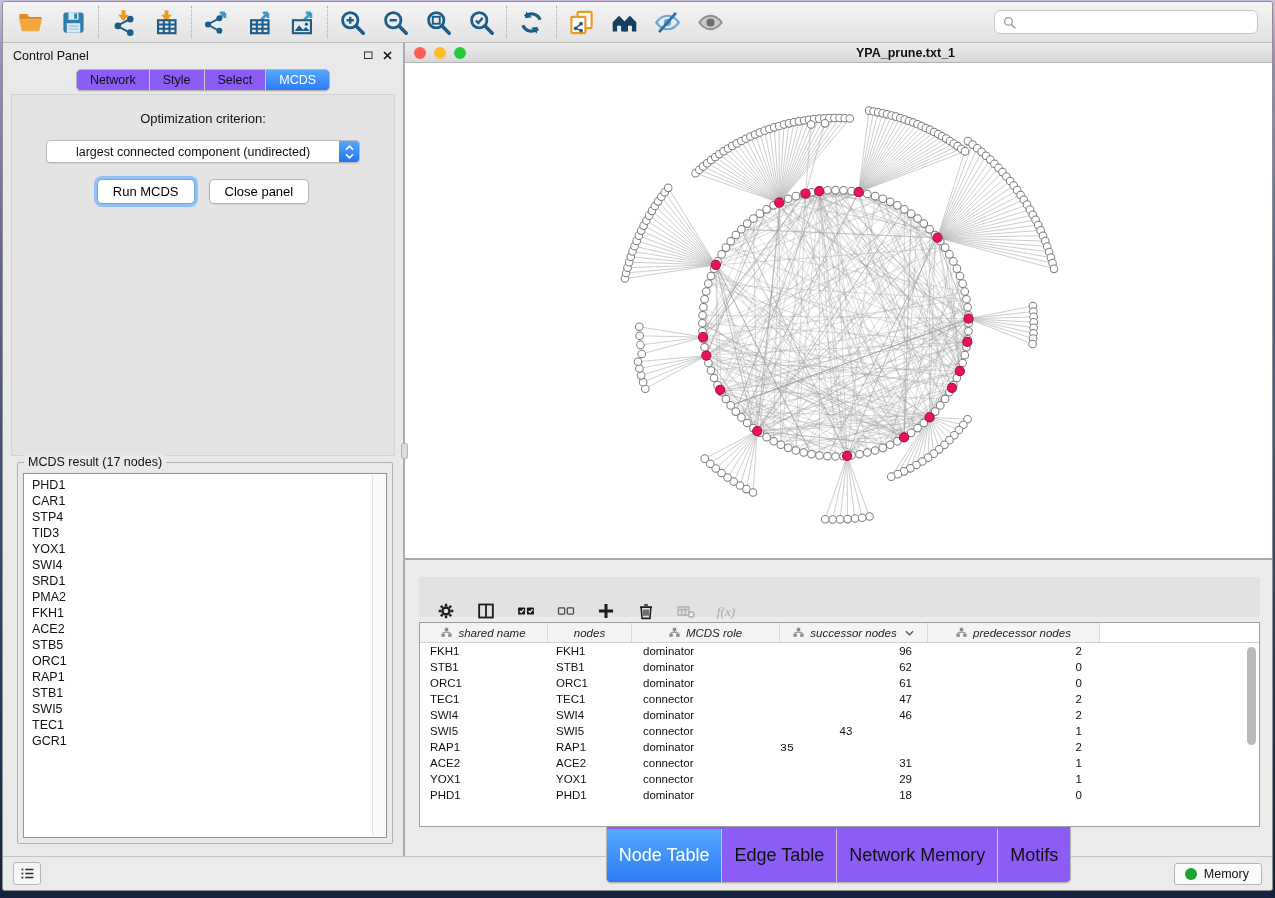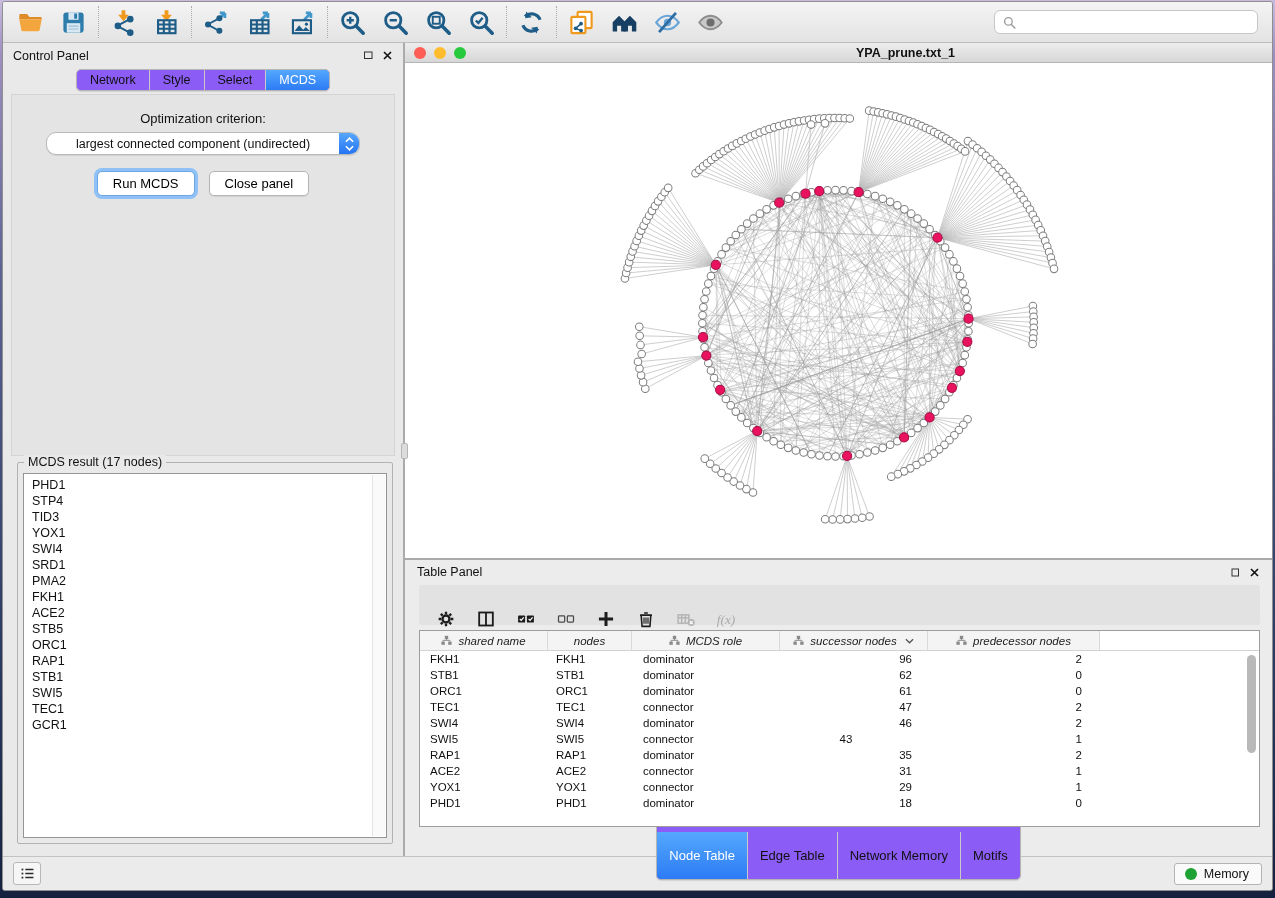--- a/index.html
+++ b/index.html
@@ -36,43 +36,43 @@
   .win-icons { margin-left:auto; display:flex; gap:8px; align-items:center; }
   .win-icons svg { width:11px; height:11px; }
   .cp-tabs { flex:none; display:flex; justify-content:center; margin:1px 0 3px; }
   .seg { display:inline-flex; background:#8b5cf6; border:1px solid #b5b5b5; border-radius:5px; overflow:hidden;
     box-shadow:0 1px 1px rgba(0,0,0,.10); }
   .seg > div { padding:3px 13px; font-size:12.5px; border-left:1px solid #c9c9c9; white-space:nowrap; }
   .seg > div:first-child { border-left:none; }
   .seg > div.active { background:linear-gradient(#55a8fd,#2c7bf6); color:#fff; }
   .cp-content { flex:none; height:362px; margin:0 8px; background:#e4e4e4; border:1px solid #d4d4d4;
     text-align:center; padding-top:16px; }
-  .opt-label { font-size:13px; margin-bottom:6px; }
+  .opt-label { font-size:13px; margin-bottom:14px; }
   .mac-select { display:inline-flex; width:314px; height:23px; background:#fff; border:1px solid #b9b9b9;
-    border-radius:10px; overflow:hidden; align-items:center; box-shadow:0 1px 1px rgba(0,0,0,.08); }
+    border-radius:4px; overflow:hidden; align-items:center; box-shadow:0 1px 1px rgba(0,0,0,.08); }
   .mac-select .val { flex:1; font-size:12.5px; text-align:center; padding:0 4px; white-space:nowrap; }
   .mac-select .stepper { width:20px; height:23px; flex:none; background:linear-gradient(#59aafd,#2371f2);
     display:flex; flex-direction:column; align-items:center; justify-content:center; gap:2px; }
   .mac-select .stepper svg { width:9px; height:6px; }
   .btn-row { margin-top:16px; display:flex; justify-content:center; gap:14px; }
   .mac-btn { background:#fff; border:1px solid #b5b5b5; border-radius:5px; padding:4px 15px;
     font-size:13px; font-family:"Liberation Sans",sans-serif; box-shadow:0 1px 1px rgba(0,0,0,.08); }
   .mac-btn.focused { box-shadow:0 0 0 3px #8fc1f7; border-color:#6ba7e0; }
   .mcds-fieldset { flex:1; margin:6px 10px 12px 14px; border:1px solid #b2b2b2; border-radius:2px;
     position:relative; padding:10px 5px 5px 5px; min-height:0; display:flex; }
   .mcds-legend { position:absolute; top:-8px; left:6px; background:#e9e9e9; padding:0 4px; font-size:12.5px; }
   .mcds-list { flex:1; background:#fff; border:1px solid #949494; padding:3px 8px; font-size:12.5px;
     line-height:16px; position:relative; overflow:hidden; }
   .mcds-track { position:absolute; top:1px; right:1px; bottom:1px; width:13px; background:#fafafa;
     border-left:1px solid #e4e4e4; }
   .split-grip { position:absolute; left:398px; top:400px; width:7px; height:16px; background:#dcdcdc;
     border:1px solid #b5b5b5; border-radius:2px; z-index:5; }
 
   
-  .right-col { flex:1; min-width:0; display:flex; flex-direction:column; }
+  .right-col { flex:1; min-width:0; display:flex; flex-direction:column;gap:16px; }
 
   .network-panel { flex:none; height:517px; background:#fff; border-bottom:2px solid #a9a9a9;
     display:flex; flex-direction:column; }
   .net-titlebar { height:20px; flex:none; background:linear-gradient(#ededed,#d7d7d7);
     border-bottom:1px solid #b4b4b4; position:relative; display:flex; align-items:center; }
   .lights { position:absolute; left:9px; top:4px; display:flex; gap:8px; }
   .light { width:12px; height:12px; border-radius:50%; }
   .net-title { width:100%; text-align:center; transform:translateX(67px); font-size:12.5px; font-weight:bold; }
   .net-canvas { flex:1; position:relative; background:#fff; }
   .net-canvas svg { position:absolute; inset:0; }
@@ -90,21 +90,21 @@
   .thead { display:flex; height:20px; background:#f4f4f4; border-bottom:1px solid #d2d2d2;font-style:italic; }
   .th { border-right:1px solid #dadada; display:flex; align-items:center; justify-content:center;
     gap:6px; font-size:11.5px; color:#222; flex:none; }
   .th svg.colicon { width:11px; height:11px; }
   .th svg.sort { width:9px; height:6px; margin-left:2px; }
   .th-fill { flex:1; background:#fff; }
   .tr { display:flex; height:16px; align-items:center; font-size:11.5px; }
   .td { flex:none; white-space:nowrap; overflow:hidden; }
   .vthumb { position:absolute; right:3px; top:24px; width:9px; height:98px; border-radius:5px; background:#b9b9b9; }
   .tp-tabs { flex:none; height:29px; display:flex; align-items:center; justify-content:center; }
-  .tp-tabs .seg > div { padding:16px 12px; font-size:13px;margin-top:28px; }
+  .tp-tabs .seg > div { padding:16px 12px; font-size:18px;margin-top:28px; }
 
   
   .status-bar { flex:none; height:34px; background:#ebebeb; border-top:1px solid #c3c3c3;
     display:flex; align-items:center; padding:0 10px; }
   .list-btn { width:28px; height:23px; background:#f6f6f6; border:1px solid #b7b7b7; border-radius:3px;
     display:flex; align-items:center; justify-content:center; }
   .list-btn svg { width:15px; height:15px; }
   .memory-btn { margin-left:auto; display:flex; align-items:center; gap:7px; background:#fafafa;
     border:1px solid #b4b4b4; border-radius:3px; padding:3px 12px 3px 10px; font-size:12.5px; }
   .mem-dot { width:12px; height:12px; border-radius:50%; background:#1da233; }
@@ -312,20 +312,21 @@
           </div>
           <div class="btn-row">
             <button class="mac-btn focused">Run MCDS</button>
             <button class="mac-btn">Close panel</button>
           </div>
         </div>
         <div class="mcds-fieldset">
           <span class="mcds-legend">MCDS result (17 nodes)</span>
           <div class="mcds-list" id="mcds-list">
             <div>PHD1</div>
+              <div>CAR1</div>
               <div>STP4</div>
               <div>TID3</div>
               <div>YOX1</div>
               <div>SWI4</div>
               <div>SRD1</div>
               <div>PMA2</div>
               <div>FKH1</div>
               <div>ACE2</div>
               <div>STB5</div>
               <div>ORC1</div>
@@ -1111,31 +1112,20 @@
                 <circle cx="441.6" cy="392.5" r="4.6" fill="#e8125f" stroke="#a50d44" stroke-width="1"></circle>
                 <circle cx="351.8" cy="367.6" r="4.6" fill="#e8125f" stroke="#a50d44" stroke-width="1"></circle>
                 <circle cx="314.8" cy="326.5" r="4.6" fill="#e8125f" stroke="#a50d44" stroke-width="1"></circle>
                 <circle cx="301.0" cy="292.2" r="4.6" fill="#e8125f" stroke="#a50d44" stroke-width="1"></circle>
                 <circle cx="297.7" cy="273.9" r="4.6" fill="#e8125f" stroke="#a50d44" stroke-width="1"></circle>
               </svg>
           </div>
         </div>
 
         <div class="table-panel">
-          <div class="tp-header">
-            <span class="panel-title">Table Panel</span>
-            <span class="win-icons">
-              <svg viewBox="0 0 22 22">
-                  <rect x="4" y="4" width="13" height="14" fill="none" stroke="#333" stroke-width="2"></rect>
-                </svg>
-              <svg viewBox="0 0 22 22">
-                  <path d="M4 4l14 14M18 4L4 18" stroke="#111" stroke-width="3.2"></path>
-                </svg>
-            </span>
-          </div>
           <div class="tp-toolbar" id="tp-toolbar">
               <div class="ticon">
                 <svg viewBox="0 0 24 24">
                   <circle cx="12" cy="12" r="4.2" fill="none" stroke="#1c1c1c" stroke-width="2.8"></circle>
                   <g stroke="#1c1c1c" stroke-width="2.8">
                     <path d="M12 3.2v3.2M12 17.6v3.2M3.2 12h3.2M17.6 12h3.2M5.8 5.8l2.2 2.2M16 16l2.2 2.2M18.2 5.8L16 8M8 16l-2.2 2.2"></path>
                   </g>
                 </svg>
               </div>
               <div class="ticon">
@@ -1272,21 +1262,21 @@
                   <div class="td" style="width: 128px; text-align: left; padding-left: 10px;">SWI5</div>
                   <div class="td" style="width: 84px; text-align: left; padding-left: 8px;">SWI5</div>
                   <div class="td" style="width: 148px; text-align: left; padding-left: 11px;">connector</div>
                   <div class="td" style="width: 148px; text-align: center; padding-right: 16px;">43</div>
                   <div class="td" style="width: 172px; text-align: right; padding-right: 18px;">1</div>
                 </div>
                 <div class="tr">
                   <div class="td" style="width: 128px; text-align: left; padding-left: 10px;">RAP1</div>
                   <div class="td" style="width: 84px; text-align: left; padding-left: 8px;">RAP1</div>
                   <div class="td" style="width: 148px; text-align: left; padding-left: 11px;">dominator</div>
-                  <div class="td" style="width: 148px; text-align: right; padding-right: 16px;">35</div>
+                  <div class="td" style="width: 148px; text-align: left; padding-right: 16px; font-family: Liberation Mono, monospace;">35</div>
                   <div class="td" style="width: 172px; text-align: right; padding-right: 18px;">2</div>
                 </div>
                 <div class="tr">
                   <div class="td" style="width: 128px; text-align: left; padding-left: 10px;">ACE2</div>
                   <div class="td" style="width: 84px; text-align: left; padding-left: 8px;">ACE2</div>
                   <div class="td" style="width: 148px; text-align: left; padding-left: 11px;">connector</div>
                   <div class="td" style="width: 148px; text-align: right; padding-right: 16px;">31</div>
                   <div class="td" style="width: 172px; text-align: right; padding-right: 18px;">1</div>
                 </div>
                 <div class="tr">

